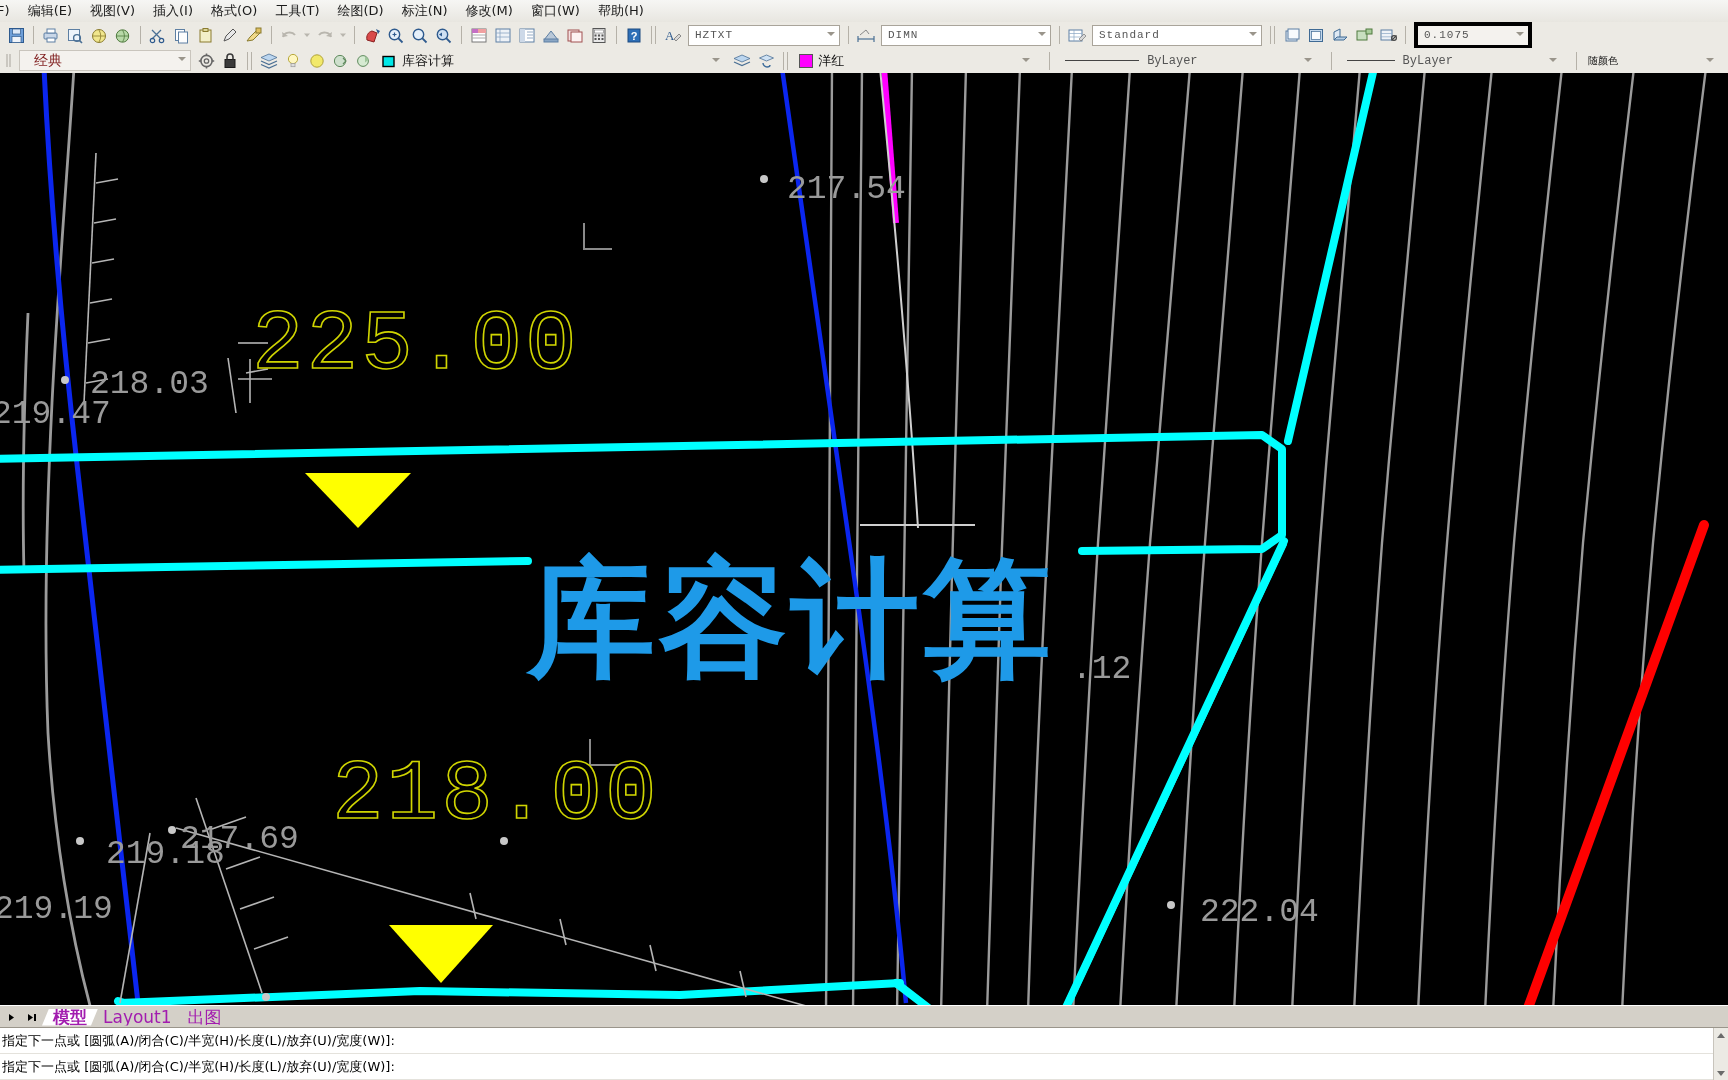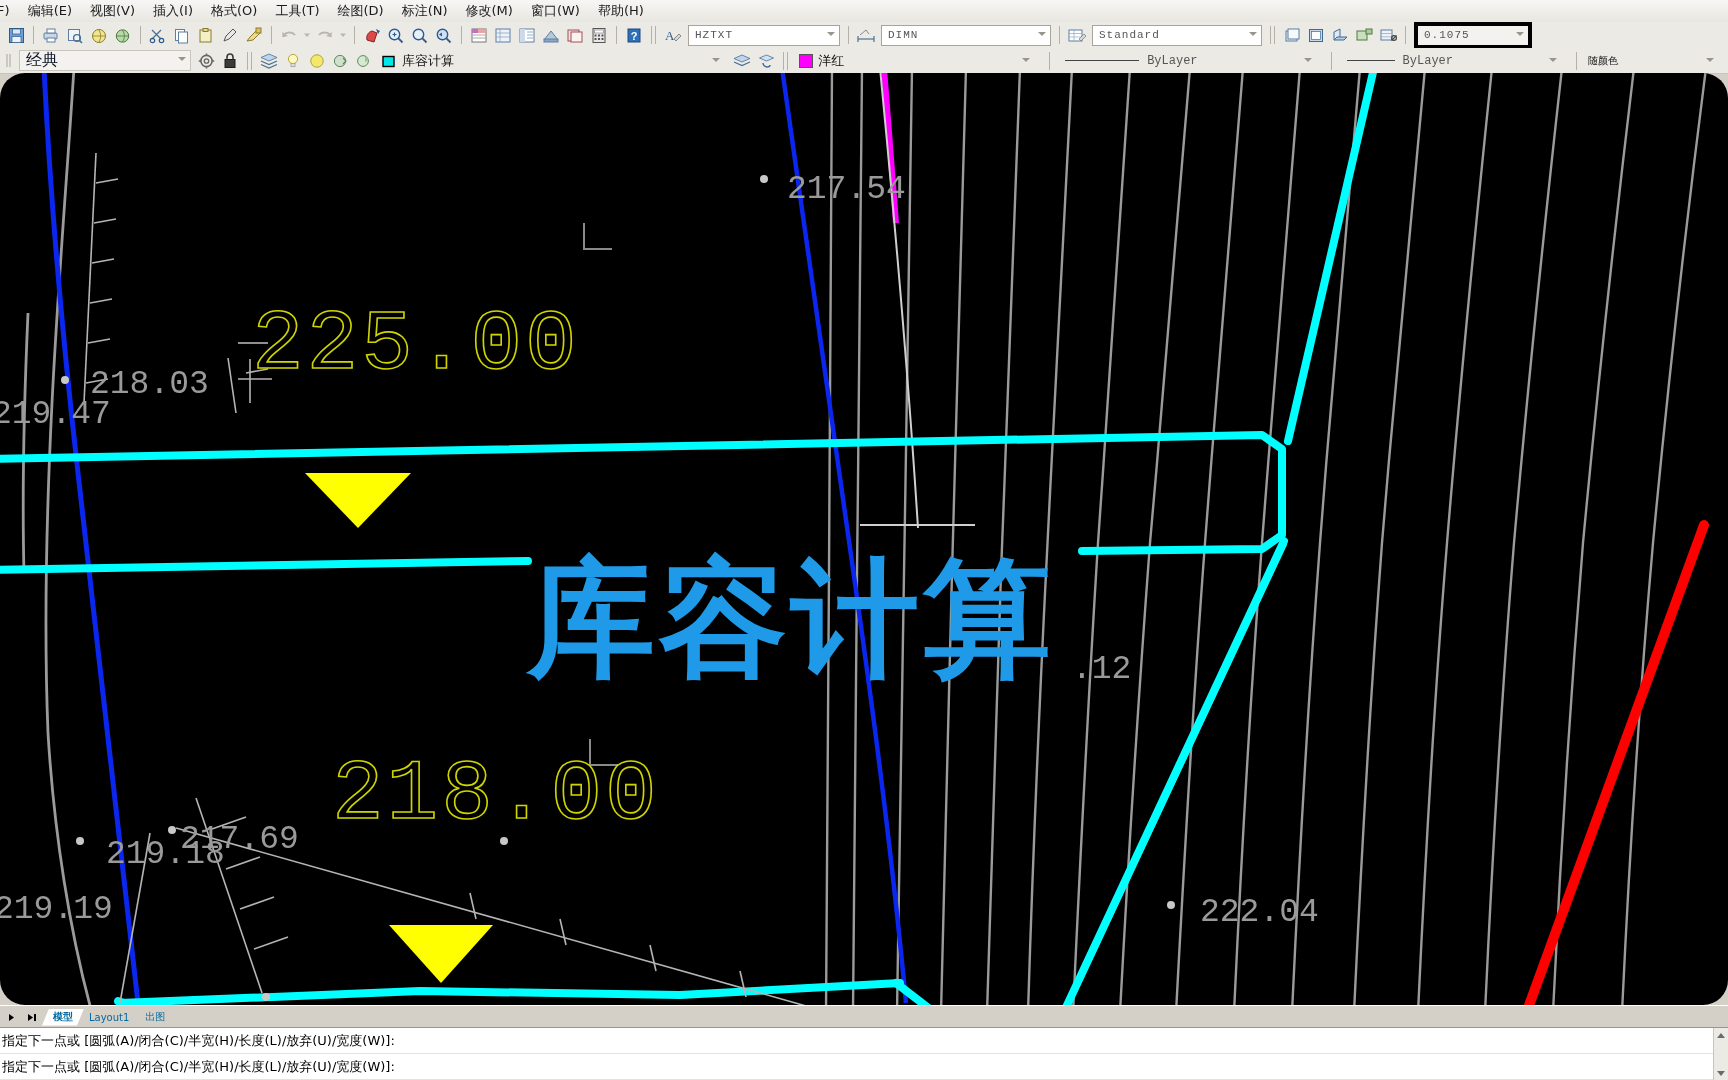--- a/index.html
+++ b/index.html
@@ -21,42 +21,42 @@
   #tbrow2{top:48px;height:25px;}
   .tbsep{width:1px;height:18px;background:#b5b1a8;margin:0 5px;flex:0 0 auto;}
   .tbsep2{width:3px;height:18px;border-left:1px solid #b5b1a8;border-right:1px solid #b5b1a8;margin:0 5px;flex:0 0 auto;}
   .tbtn{width:22px;height:21px;margin:0 1px;flex:0 0 auto;display:flex;align-items:center;
     justify-content:center;border-radius:2px;}
   .tbtn svg{display:block;}
   .combo{height:19px;background:#fff;border:1px solid #a9a49a;margin:0 3px;
     display:flex;align-items:center;flex:0 0 auto;position:relative;}
   .combo .cv{font-size:11px;color:#555;font-family:"Liberation Mono","DejaVu Sans Mono",monospace;
     padding-left:6px;white-space:nowrap;overflow:hidden;letter-spacing:1px;}
-  .combo .cv.cn{font-family:"DejaVu Sans",sans-serif;letter-spacing:0;color:#0f172a;font-size:16px;}
+  .combo .cv.cn{font-family:"DejaVu Sans",sans-serif;letter-spacing:0;color:#7f1d1d;font-size:14px;margin-left:8px;}
   .combo .arrow{position:absolute;right:4px;top:6px;width:0;height:0;
     border-left:4px solid transparent;border-right:4px solid transparent;border-top:4px solid #9a958b;}
   .swatch{width:12px;height:12px;margin:0 5px 0 6px;border:1px solid #555;flex:0 0 auto;}
   .ltline{width:74px;height:1px;background:#444;margin:0 8px 0 10px;flex:0 0 auto;}
   .ltline.short{width:48px;}
 
   
-  #canvas{position:absolute;left:0;top:73px;width:1728px;height:932px;background:#000;overflow:hidden;border-radius:25px;}
+  #canvas{position:absolute;left:0;top:73px;width:1728px;height:932px;background:#000;overflow:hidden;}
   #canvas svg{position:absolute;left:0;top:0;}
 
   .ytext{font-family:"Liberation Mono","DejaVu Sans Mono",monospace;fill:none;
     stroke:#cfd400;stroke-width:1.6;}
   .gtext{font-family:"Liberation Mono","DejaVu Sans Mono",monospace;fill:#9a9a9a;}
   .bigtext{font-family:"DejaVu Sans",sans-serif;font-weight:bold;fill:#1e9ae8;}
 
   
   .tabbar{position:absolute;left:0;top:1005px;width:1728px;height:22px;background:#d4d0c8;
     border-top:1px solid #fff;display:flex;align-items:center;}
   .navbtn{width:17px;height:16px;margin-left:2px;background:#d4d0c8;border:1px solid #d4d0c8;
     display:flex;align-items:center;justify-content:center;}
-  .tab{height:17px;padding:0 11px;margin-left:-6px;font-size:10px;color:#0369a1;
+  .tab{height:17px;padding:0 11px;margin-left:-6px;font-size:17px;color:#a21caf;
     display:flex;align-items:center;background:#d4d0c8;position:relative;
     font-family:"DejaVu Sans",sans-serif;
     clip-path:polygon(7px 0,100% 0,calc(100% - 7px) 100%,0 100%);}
   .tab.active{background:#fff;font-weight:bold;}
 
   
   .cmdarea{position:absolute;left:0;top:1027px;width:1728px;height:53px;background:#fff;
     border-top:1px solid #9a958b;}
   .cmdline{height:25px;line-height:25px;font-size:13px;color:#000;padding-left:2px;
     font-family:"DejaVu Sans",sans-serif;white-space:nowrap;overflow:hidden;

